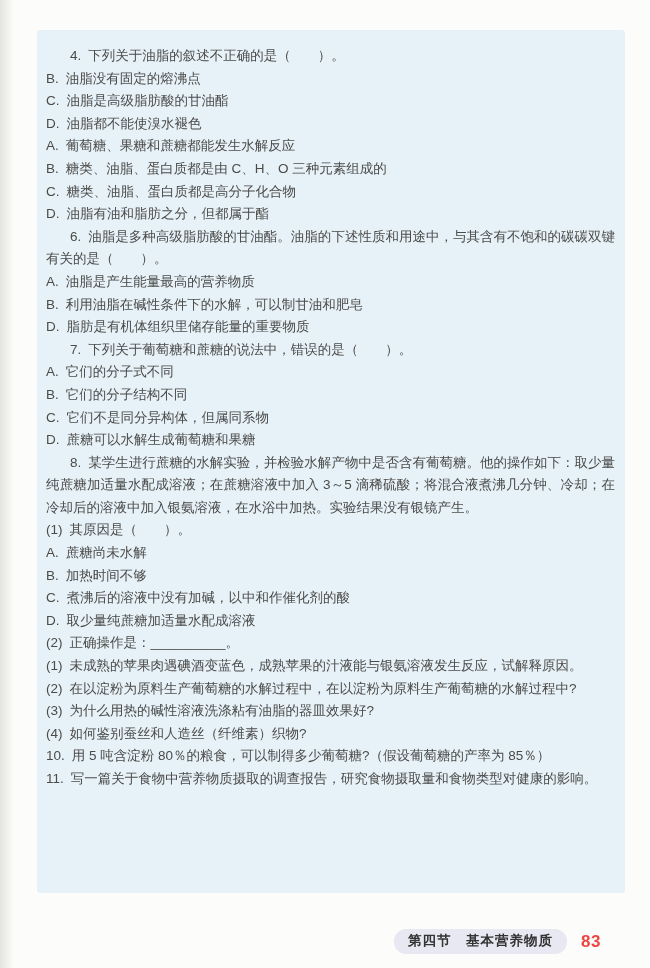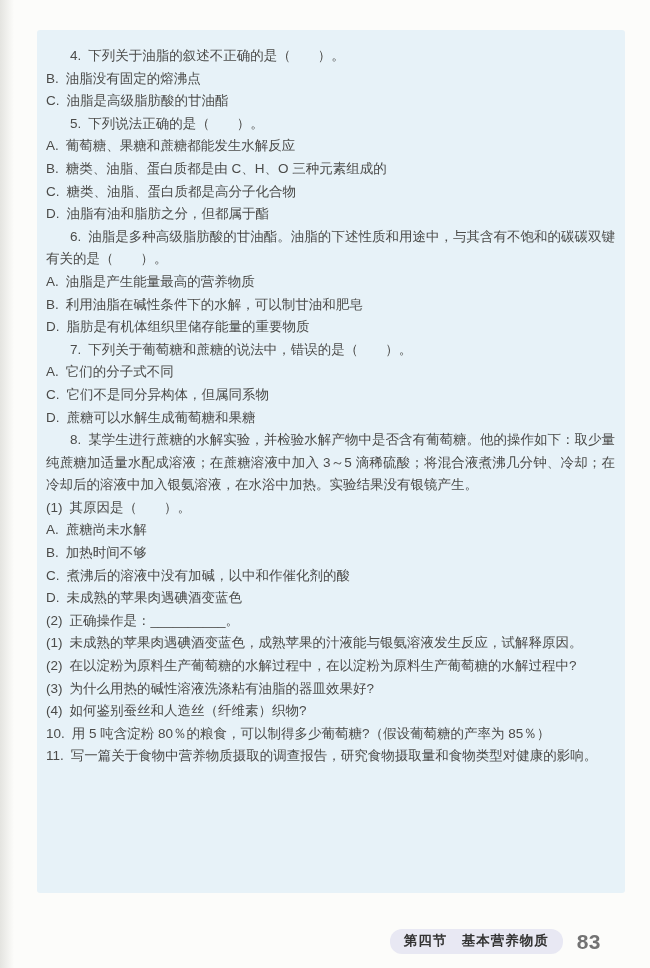--- a/index.html
+++ b/index.html
@@ -31,66 +31,67 @@
     position:absolute; top:929px; right:49px;
     display:flex; align-items:center; gap:14px;
   }
   .section-pill {
     background:#e8e8f3; color:#333333;
     border-radius:12px; padding:3px 14px 4px 14px;
     font-size:13.5px; font-weight:bold; letter-spacing:1px;
     white-space:nowrap;
   }
   .page-num {
-    font-size:21px; font-weight:800; color:#737373; letter-spacing:0.5px;
+    font-size:17px; font-weight:800; color:#ef4444; letter-spacing:0.5px;
   }
 </style>
 </head>
 <body>
 
 <div class="screen">
   <div class="edge-shade"></div>
 
   <div class="panel">
 
     <div>
       <p class="q-stem"><span class="q-label">4.</span><span>下列关于油脂的叙述不正确的是（　　）。</span></p>
       <p class="opt"><span class="opt-label">B.</span><span>油脂没有固定的熔沸点</span></p>
       <p class="opt"><span class="opt-label">C.</span><span>油脂是高级脂肪酸的甘油酯</span></p>
+      <p class="opt"><span class="opt-label">D.</span><span>油脂都不能使溴水褪色</span></p>
     </div>
 
     <div>
-      <p class="q-stem"><span class="q-label">5.</span><span>下列说法正确的是（　　）。</span></p>
       <p class="opt"><span class="opt-label">A.</span><span>葡萄糖、果糖和蔗糖都能发生水解反应</span></p>
       <p class="opt"><span class="opt-label">B.</span><span>糖类、油脂、蛋白质都是由 C、H、O 三种元素组成的</span></p>
       <p class="opt"><span class="opt-label">C.</span><span>糖类、油脂、蛋白质都是高分子化合物</span></p>
       <p class="opt"><span class="opt-label">D.</span><span>油脂有油和脂肪之分，但都属于酯</span></p>
     </div>
 
     <div>
       <p class="q-stem"><span class="q-label">6.</span><span>油脂是多种高级脂肪酸的甘油酯。油脂的下述性质和用途中，与其含有不饱和的碳碳双键有关的是（　　）。</span></p>
       <p class="opt"><span class="opt-label">A.</span><span>油脂是产生能量最高的营养物质</span></p>
       <p class="opt"><span class="opt-label">B.</span><span>利用油脂在碱性条件下的水解，可以制甘油和肥皂</span></p>
       <p class="opt"><span class="opt-label">D.</span><span>脂肪是有机体组织里储存能量的重要物质</span></p>
     </div>
 
     <div>
       <p class="q-stem"><span class="q-label">7.</span><span>下列关于葡萄糖和蔗糖的说法中，错误的是（　　）。</span></p>
       <p class="opt"><span class="opt-label">A.</span><span>它们的分子式不同</span></p>
+      <p class="opt"><span class="opt-label">B.</span><span>它们的分子结构不同</span></p>
       <p class="opt"><span class="opt-label">C.</span><span>它们不是同分异构体，但属同系物</span></p>
       <p class="opt"><span class="opt-label">D.</span><span>蔗糖可以水解生成葡萄糖和果糖</span></p>
     </div>
 
     <div>
       <p class="q-stem"><span class="q-label">8.</span><span>某学生进行蔗糖的水解实验，并检验水解产物中是否含有葡萄糖。他的操作如下：取少量纯蔗糖加适量水配成溶液；在蔗糖溶液中加入 3～5 滴稀硫酸；将混合液煮沸几分钟、冷却；在冷却后的溶液中加入银氨溶液，在水浴中加热。实验结果没有银镜产生。</span></p>
       <p class="sub"><span class="sub-label">(1)</span><span>其原因是（　　）。</span></p>
       <p class="opt"><span class="opt-label">A.</span><span>蔗糖尚未水解</span></p>
       <p class="opt"><span class="opt-label">B.</span><span>加热时间不够</span></p>
       <p class="opt"><span class="opt-label">C.</span><span>煮沸后的溶液中没有加碱，以中和作催化剂的酸</span></p>
-      <p class="opt"><span class="opt-label">D.</span><span>未成熟的苹果肉遇碘酒变蓝色</span></p>
+      <p class="opt"><span class="opt-label">D.</span><span>取少量纯蔗糖加适量水配成溶液</span></p>
       <p class="sub"><span class="sub-label">(2)</span><span>正确操作是：__________。</span></p>
     </div>
 
     <div>
       <p class="sub"><span class="sub-label">(1)</span><span>未成熟的苹果肉遇碘酒变蓝色，成熟苹果的汁液能与银氨溶液发生反应，试解释原因。</span></p>
       <p class="sub"><span class="sub-label">(2)</span><span>在以淀粉为原料生产葡萄糖的水解过程中，在以淀粉为原料生产葡萄糖的水解过程中?</span></p>
       <p class="sub"><span class="sub-label">(3)</span><span>为什么用热的碱性溶液洗涤粘有油脂的器皿效果好?</span></p>
       <p class="sub"><span class="sub-label">(4)</span><span>如何鉴别蚕丝和人造丝（纤维素）织物?</span></p>
     </div>
 

